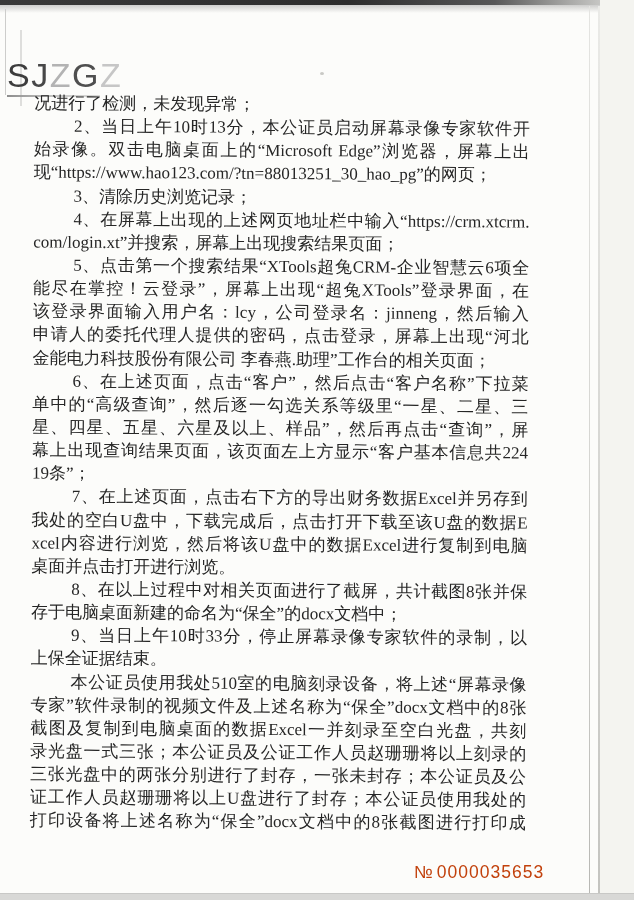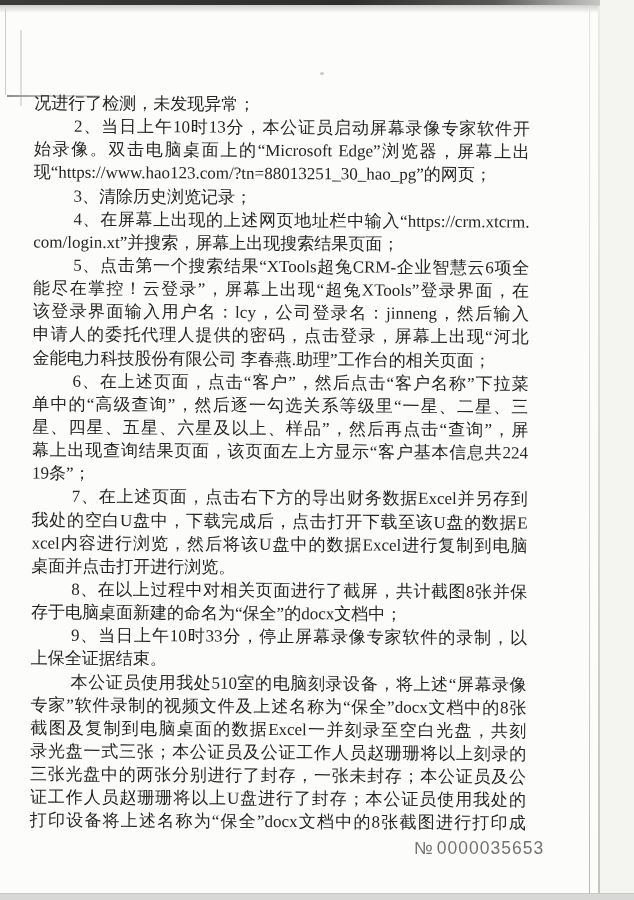--- a/index.html
+++ b/index.html
@@ -54,20 +54,21 @@
   <div class="edge-top-fade"></div>
   <div class="edge-left-line"></div>
   <div class="edge-left-tick"></div>
   <div class="edge-right-line1"></div>
   <div class="edge-right-line2"></div>
   <div class="edge-right-strip"></div>
   <div class="edge-bottom"></div>
   <div class="speckle s1"></div>
   <div class="speckle s2"></div>
 
+  <div class="header-code"><span style="color: rgb(61, 61, 61);">S</span><span style="color: rgb(71, 71, 71);">J</span><span style="color: rgb(179, 179, 179);">Z</span><span style="color: rgb(79, 79, 79);">G</span><span style="color: rgb(198, 198, 198);">Z</span></div>
   <div class="header-underline"></div>
 
   <div class="body-text" style="color: rgb(38, 38, 38);">
       <div class="line">况进行了检测，未发现异常；</div>
       <div class="line indent just">2、当日上午10时13分，本公证员启动屏幕录像专家软件开</div>
       <div class="line just">始录像。双击电脑桌面上的“Microsoft Edge”浏览器，屏幕上出</div>
       <div class="line">现“https://www.hao123.com/?tn=88013251_30_hao_pg”的网页；</div>
       <div class="line indent">3、清除历史浏览记录；</div>
       <div class="line indent just">4、在屏幕上出现的上述网页地址栏中输入“https://crm.xtcrm.</div>
       <div class="line">com/login.xt”并搜索，屏幕上出现搜索结果页面；</div>
@@ -91,15 +92,15 @@
       <div class="line">上保全证据结束。</div>
       <div class="line indent just">本公证员使用我处510室的电脑刻录设备，将上述“屏幕录像</div>
       <div class="line just">专家”软件录制的视频文件及上述名称为“保全”docx文档中的8张</div>
       <div class="line just">截图及复制到电脑桌面的数据Excel一并刻录至空白光盘，共刻</div>
       <div class="line just">录光盘一式三张；本公证员及公证工作人员赵珊珊将以上刻录的</div>
       <div class="line just">三张光盘中的两张分别进行了封存，一张未封存；本公证员及公</div>
       <div class="line just">证工作人员赵珊珊将以上U盘进行了封存；本公证员使用我处的</div>
       <div class="line just">打印设备将上述名称为“保全”docx文档中的8张截图进行打印成</div>
     </div>
 
-  <div class="serial" style="color: #737373;"><span>№</span><span class="digits">0000035653</span></div>
+  <div class="serial" style="color: #c2410c; margin-top: 24px;"><span>№</span><span class="digits">0000035653</span></div>
 
 </div>
 
 </body></html>

